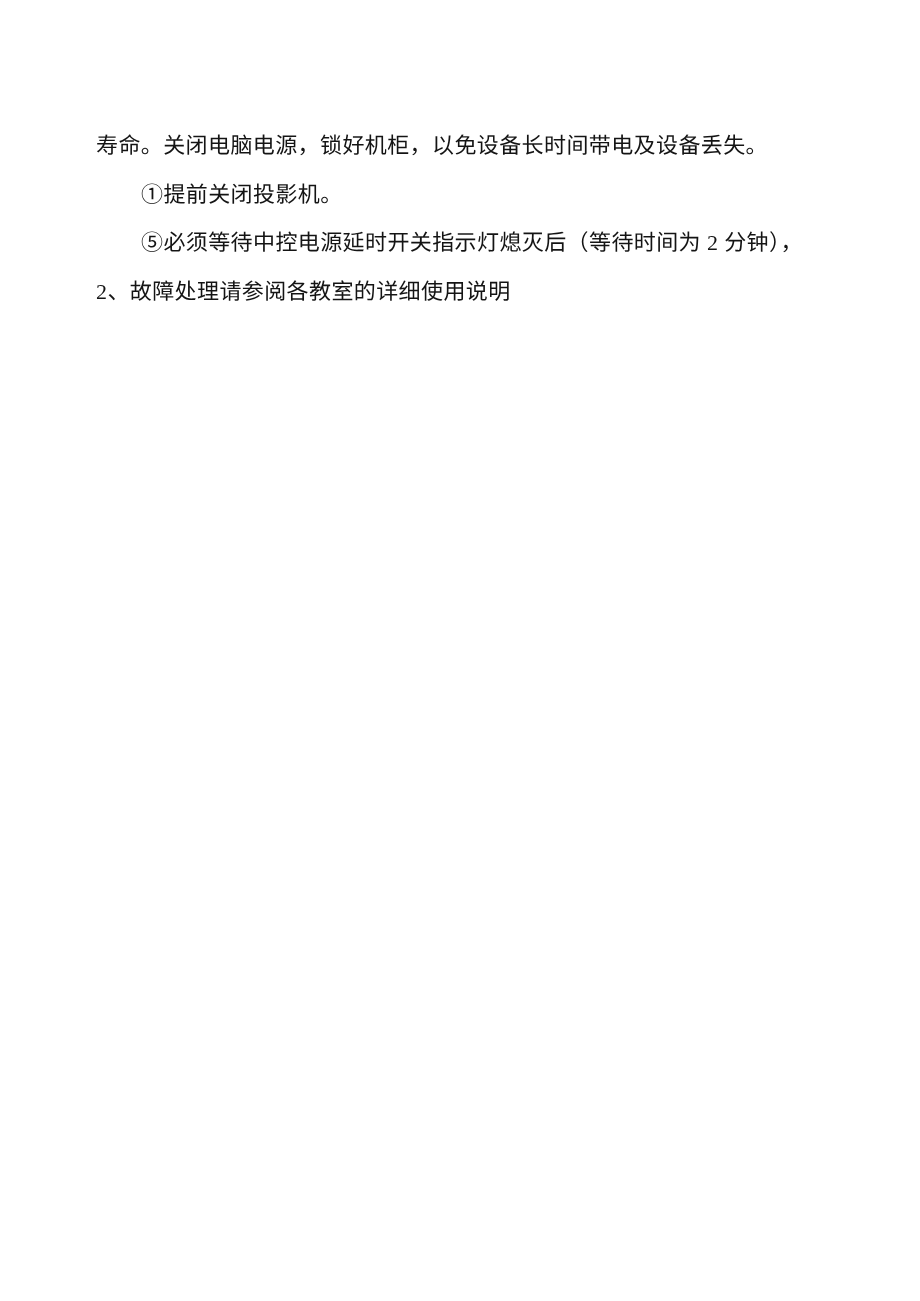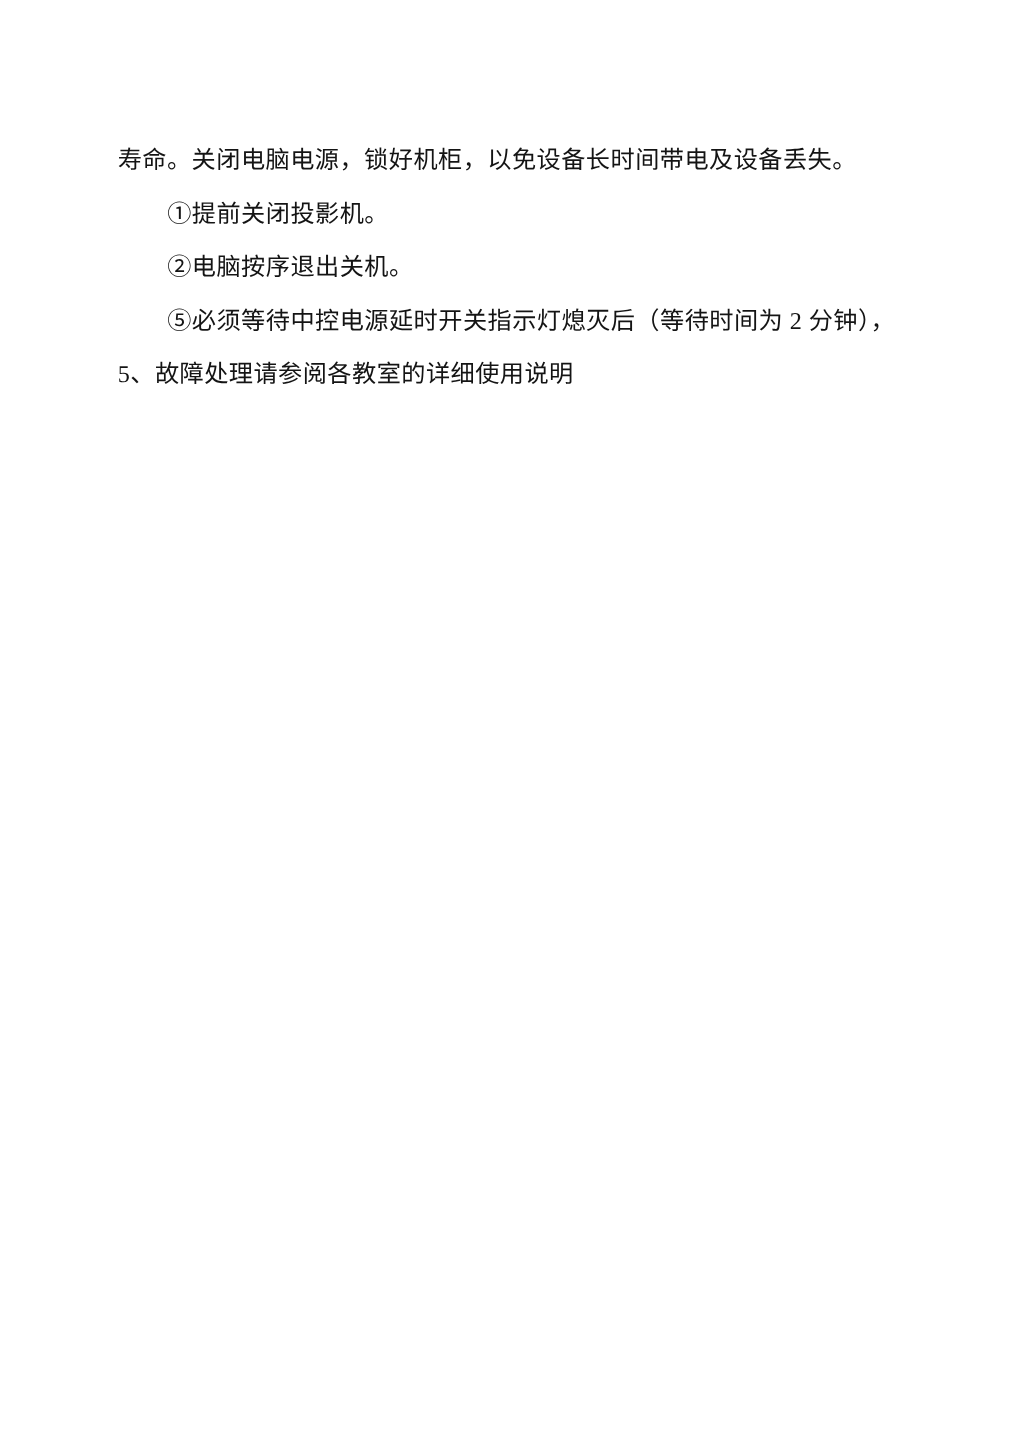--- a/index.html
+++ b/index.html
@@ -10,21 +10,21 @@
   .doc-page {
     position: relative;
     width: 920px;
     height: 1301px;
     background: #ffffff;
     overflow: hidden;
     font-family: "Liberation Serif", "DejaVu Serif", serif;
   }
   .doc-content {
     position: absolute;
-    left: 107px;
+    left: 96px;
     top: 122px;
     width: 695px;
   }
   .doc-line {
     margin: 0;
     padding: 0;
     font-size: 22px;
     line-height: 48.5px;
     color: #141414;
     letter-spacing: 0.4px;
@@ -35,17 +35,16 @@
     padding-left: 45px;
   }
 </style>
 </head>
 <body>
 
 <div class="doc-page">
   <div class="doc-content">
     <p class="doc-line">寿命。关闭电脑电源，锁好机柜，以免设备长时间带电及设备丢失。</p>
     <p class="doc-line indent">①提前关闭投影机。</p>
-    <p class="doc-line indent">②电脑按序退出关机。</p>
     <p class="doc-line indent">⑤必须等待中控电源延时开关指示灯熄灭后（等待时间为 2 分钟），</p>
-    <p class="doc-line">5、故障处理请参阅各教室的详细使用说明</p>
+    <p class="doc-line">2、故障处理请参阅各教室的详细使用说明</p>
   </div>
 </div>
 
 </body></html>

